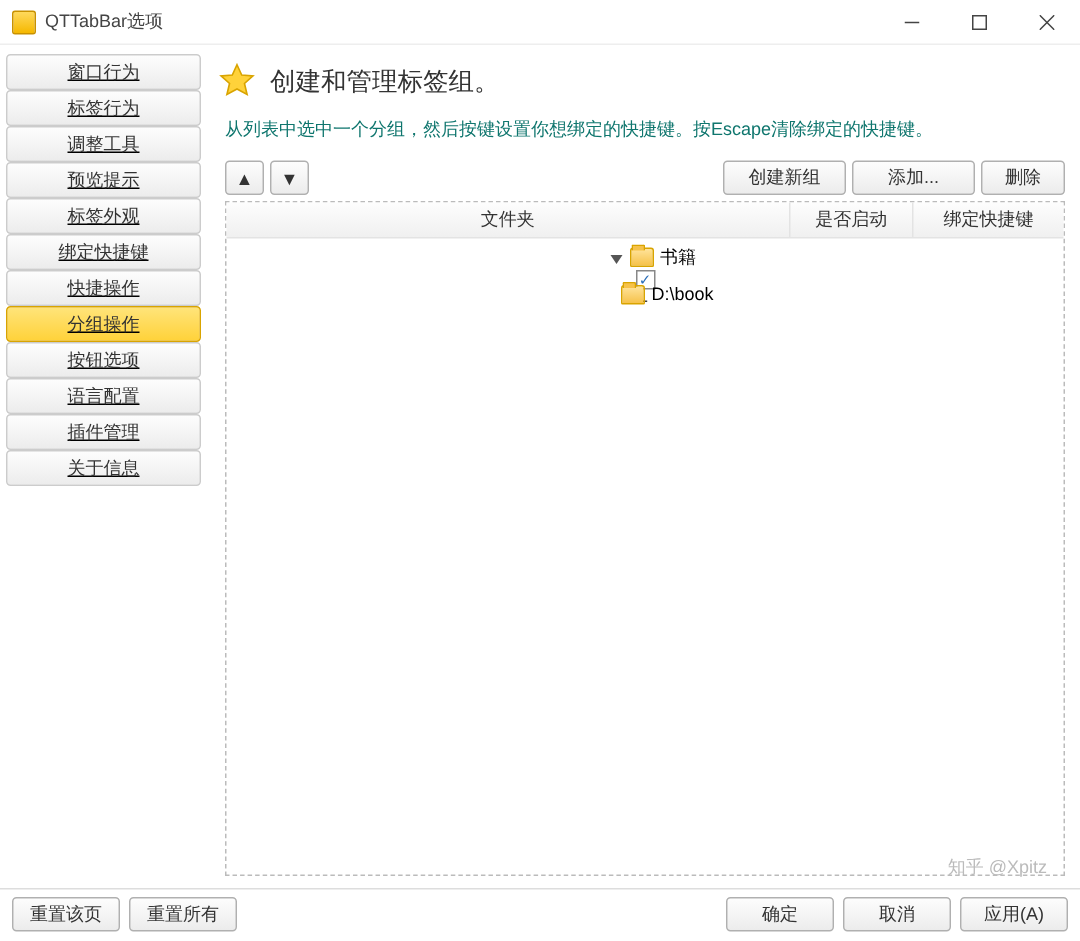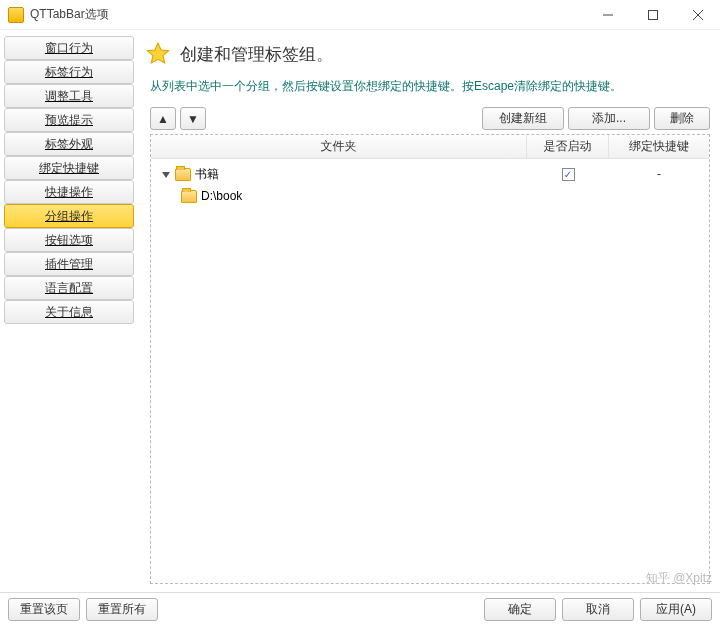--- a/index.html
+++ b/index.html
@@ -30,35 +30,35 @@
 .toolbar .btn.wide { min-width: 82px; }
 .toolbar .btn.narrow { min-width: 56px; }
 
 .tree-box { flex: 1; border: 1px dashed #bbb; margin: 0 0 8px 6px; display: flex; flex-direction: column; background: #fff; }
 .tree-head { display: flex; height: 24px; border-bottom: 1px solid #e3e3e3; background: linear-gradient(#fdfdfd, #f0f0f0); justify-content: center; }
 .tree-head div { border-right: 1px solid #e3e3e3; display: flex; align-items: center; justify-content: center; color: #333; }
 .col-folder { flex: 1; }
 .col-start { width: 82px; }
 .col-key { width: 100px; border-right: none !important; }
 .tree-body { flex: 1; overflow: auto; padding-top: 4px; }
-.tree-row { display: flex; align-items: center; height: 22px; }
+.tree-row { display: flex; align-items: center; height: 22px; flex-direction: column; }
 .tree-row .cell-folder { flex: 1; display: flex; align-items: center; gap: 4px; }
 .tree-row .cell-start { width: 82px; display: flex; justify-content: center; }
 .tree-row .cell-key { width: 100px; text-align: center; color: #333; }
 .expander { width: 10px; height: 10px; margin-left: 10px; cursor: pointer; color: #555; }
 .indent { width: 26px; }
 .folder-icon { width: 16px; height: 13px; background: linear-gradient(#ffe39a, #f6c24a); border: 1px solid #d9a400; border-radius: 2px 2px 1px 1px; position: relative; }
 .folder-icon:before { content: ""; position: absolute; top: -3px; left: 0; width: 7px; height: 3px; background: #f6c24a; border: 1px solid #d9a400; border-bottom: none; border-radius: 1px 1px 0 0; }
 .chk { width: 13px; height: 13px; border: 1px solid #888; background: #fff; display: flex; align-items: center; justify-content: center; font-size: 10px; color: #2a6db8; }
 
 .footer { height: 34px; border-top: 1px solid #ddd; display: flex; align-items: center; padding: 0 8px; gap: 6px; justify-content: flex-end; }
 .footer .spacer { flex: 1; }
 .footer .btn { min-width: 72px; }
 
-.watermark { position: absolute; right: 8px; bottom: 40px; color: #bbb; font-size: 12px; pointer-events: none; }
+.watermark { position: absolute; right: 22px; bottom: 40px; color: #bbb; font-size: 12px; pointer-events: none; }
 </style>
 </head>
 <body>
 
 <div class="titlebar">
   <div class="app-icon"></div>
   <div class="title">QTTabBar选项</div>
   <div class="wbtn">
     <svg width="10" height="10" viewBox="0 0 10 10">
         <path d="M0 5 H10" stroke="currentColor" stroke-width="1"></path>
@@ -81,22 +81,22 @@
   <div class="sidebar" id="sidebar">
       <div class="side-item">窗口行为</div>
       <div class="side-item">标签行为</div>
       <div class="side-item">调整工具</div>
       <div class="side-item">预览提示</div>
       <div class="side-item">标签外观</div>
       <div class="side-item">绑定快捷键</div>
       <div class="side-item">快捷操作</div>
       <div class="side-item selected">分组操作</div>
       <div class="side-item">按钮选项</div>
+      <div class="side-item">语言配置</div>
       <div class="side-item">插件管理</div>
-      <div class="side-item">语言配置</div>
       <div class="side-item">关于信息</div>
     </div>
 
   <div class="content">
     <div class="header-row">
       <span class="star-icon">
         <svg width="26" height="26" viewBox="0 0 24 24">
             <path d="M12 2l2.9 6.3 6.9.6-5.2 4.6 1.6 6.8L12 16.9 5.8 20.3l1.6-6.8L2.2 8.9l6.9-.6L12 2z" fill="#ffd23a" stroke="#d9a400" stroke-width="1"></path>
           </svg>
       </span>

